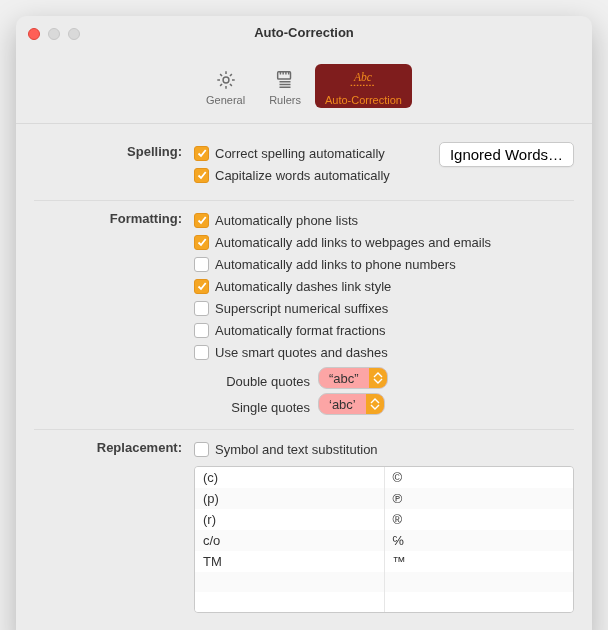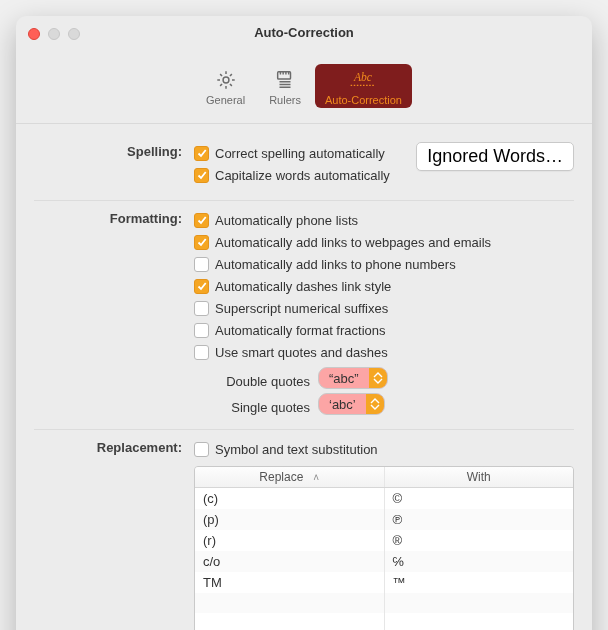--- a/index.html
+++ b/index.html
@@ -106,21 +106,21 @@
     background: #f5a623;
     border-color: #e4941a;
   }
   .chk.on svg { display:block; }
   .chk svg { display:none; }
   .btn-push {
     background: #fff;
     border: 1px solid #c9c9c9;
     border-radius: 5px;
     padding: 3px 10px;
-    font-size: 18px;
+    font-size: 15px;
     box-shadow: 0 1px 1px rgba(0,0,0,0.04);
   }
   .spelling-right {
     position: absolute;
     right: 0; top: 0;
   }
   .sp-wrap { position: relative; }
   .quote-row {
     display: flex;
     align-items: flex-end;
@@ -329,29 +329,20 @@
       <div class="section-label">Replacement:</div>
       <div class="section-body">
         <div class="check-row">
           <span class="chk">
             
           </span>
           <span>Symbol and text substitution</span>
         </div>
 
         <div class="table">
-          <div class="thead">
-            <div class="cell c1">
-              <span>Replace</span>
-              <span class="sort-ind">˄</span>
-            </div>
-            <div class="cell c2">
-              <span>With</span>
-            </div>
-          </div>
           <div id="tbody">
               <div class="trow">
                 <div class="cell">(c)</div>
                 <div class="cell">©</div>
               </div>
               <div class="trow">
                 <div class="cell">(p)</div>
                 <div class="cell">℗</div>
               </div>
               <div class="trow">

